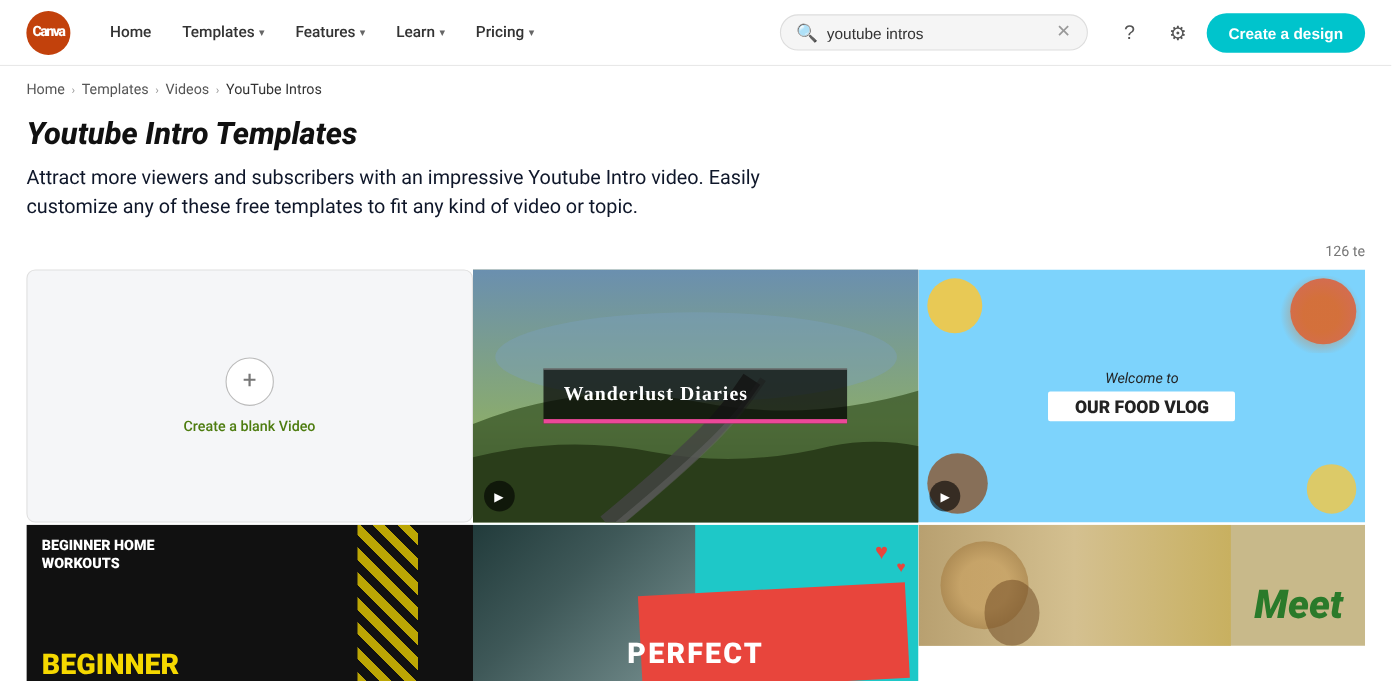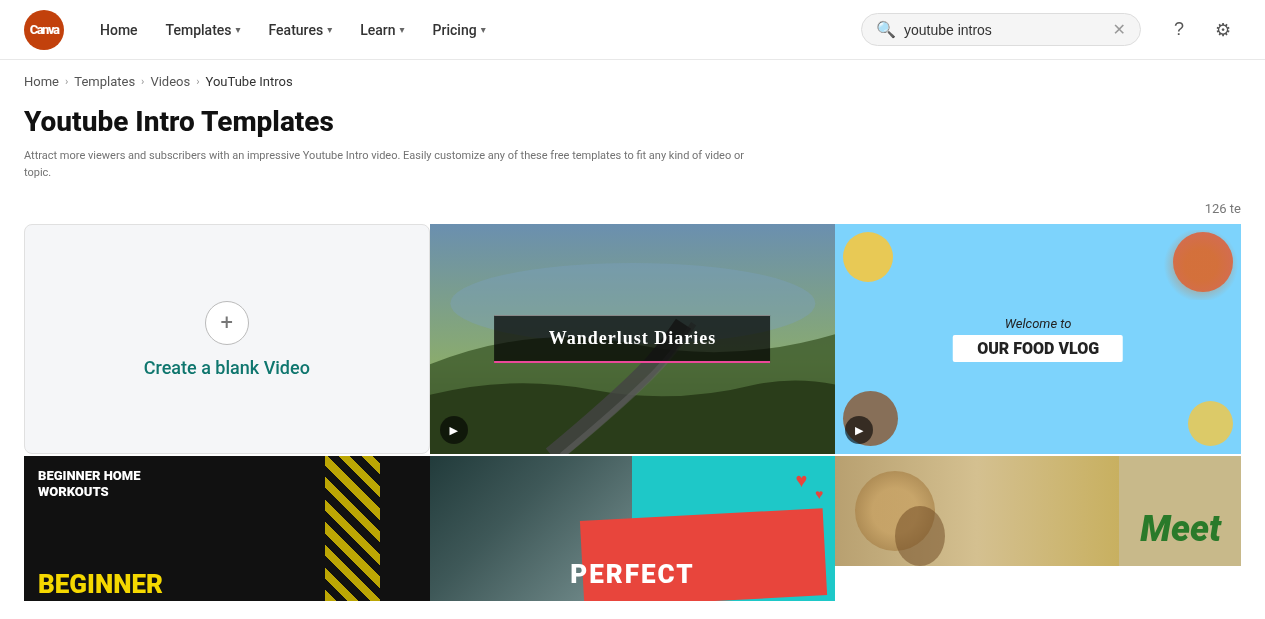--- a/index.html
+++ b/index.html
@@ -128,24 +128,25 @@
 
     
     .page-header {
       padding: 8px 24px 16px;
     }
     .page-title {
       font-size: 28px;
       font-weight: 800;
       color: #111;
       margin-bottom: 10px;
+      font-style: italic;
     }
     .page-desc {
-      font-size: 11px;
-      color: #737373;
+      font-size: 18px;
+      color: #0f172a;
       max-width: 720px;
       line-height: 1.5;
     }
 
     
     .count-row {
       display: flex;
       justify-content: flex-end;
       padding: 4px 24px 8px;
       font-size: 13px;
@@ -179,22 +180,22 @@
       border-radius: 50%;
       border: 1.5px solid #bbb;
       display: flex;
       align-items: center;
       justify-content: center;
       font-size: 22px;
       color: #777;
       background: #fff;
     }
     .blank-label {
-      font-size: 18px;
-      color: #0f766e;
+      font-size: 13px;
+      color: #4d7c0f;
       font-weight: 500;
     }
 
     
     .video-card {
       position: relative;
       height: 230px;
       overflow: hidden;
       cursor: pointer;
     }
@@ -303,20 +304,23 @@
 
   <div class="search-bar">
     <span class="search-icon-svg">🔍</span>
     <input type="text" value="youtube intros" style="">
     <button class="clear-btn">✕</button>
   </div>
 
   <div class="nav-right">
     <button class="icon-btn">?</button>
     <button class="icon-btn">⚙</button>
+    <button class="create-btn">
+      <span>Create a design</span>
+    </button>
   </div>
 </nav>
 
 <div class="breadcrumb">
   <a>Home</a>
   <span class="sep">›</span>
   <a>Templates</a>
   <span class="sep">›</span>
   <a>Videos</a>
   <span class="sep">›</span>
@@ -353,21 +357,21 @@
         <rect width="400" height="230" fill="url(#skyGrad)"></rect>
         <ellipse cx="200" cy="80" rx="180" ry="40" fill="#7aa0c0" opacity="0.4"></ellipse>
         <path d="M0,140 Q100,100 200,120 Q300,140 400,110 L400,230 L0,230 Z" fill="#3d5a2a" opacity="0.8"></path>
         <path d="M0,170 Q80,150 160,165 Q240,180 320,160 Q360,152 400,160 L400,230 L0,230 Z" fill="#2a3d1a"></path>
 
         <path d="M120,230 Q180,180 210,150 Q230,130 250,100" stroke="#444" stroke-width="18" fill="none" opacity="0.8"></path>
         <path d="M130,230 Q190,180 220,150 Q240,130 260,100" stroke="#666" stroke-width="6" fill="none" opacity="0.5"></path>
       </svg>
     </div>
 
-    <div style="position:absolute; top:50%; left:50%; transform:translate(-50%,-50%); background:rgba(0,0,0,0.72); padding:12px 18px; text-align:center; width:68%; border-top:1px solid #888; border-bottom:2px solid #ec4899;">
+    <div style="position:absolute; top:50%; left:50%; transform:translate(-50%,-50%); background:rgba(0,0,0,0.72); padding:12px 18px; width:68%; border-top:1px solid #888; border-bottom:4px solid #ec4899;">
       <div style="font-size:18px; font-weight:700; color:#fff; font-family:Georgia,serif; letter-spacing:1px;">Wanderlust Diaries</div>
     </div>
     <div class="play-btn-overlay">▶</div>
   </div>
 
   <div class="video-card">
     <div class="card-bg food-bg" style="height:230px; background:#7dd3fc; position:relative; overflow:hidden;">
 
       <div class="food-deco-tl"></div>
       <div class="food-deco-tr"></div>

